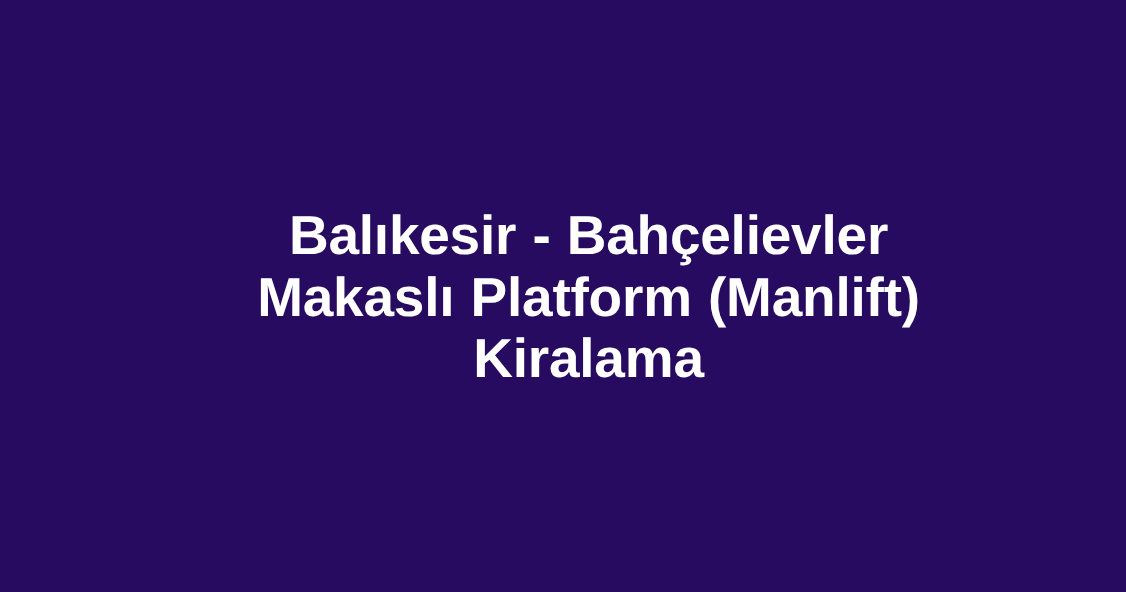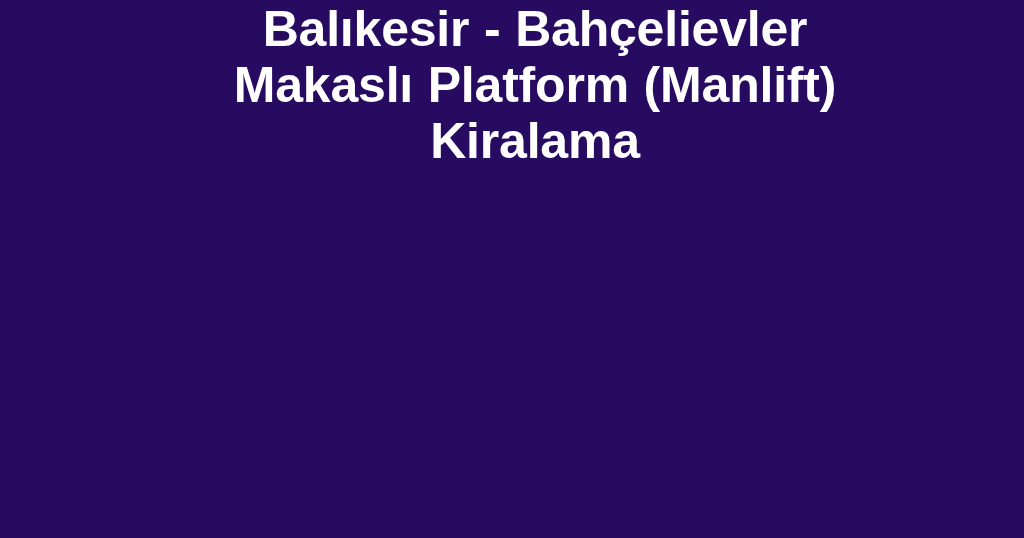--- a/index.html
+++ b/index.html
@@ -16,21 +16,21 @@
     background: #270b60;
   }
 
   #og-card {
     position: relative;
     box-sizing: border-box;
     width: 1024px;
     height: 538px;
     background: #270b60;
     display: flex;
-    align-items: flex-start;
+    align-items: center;
     justify-content: center;
     padding-left: 46px;
   }
 
   #headline-block {
     width: 700px;
     max-width: 700px;
     text-align: center;
     
     transform: translateY(1px);

